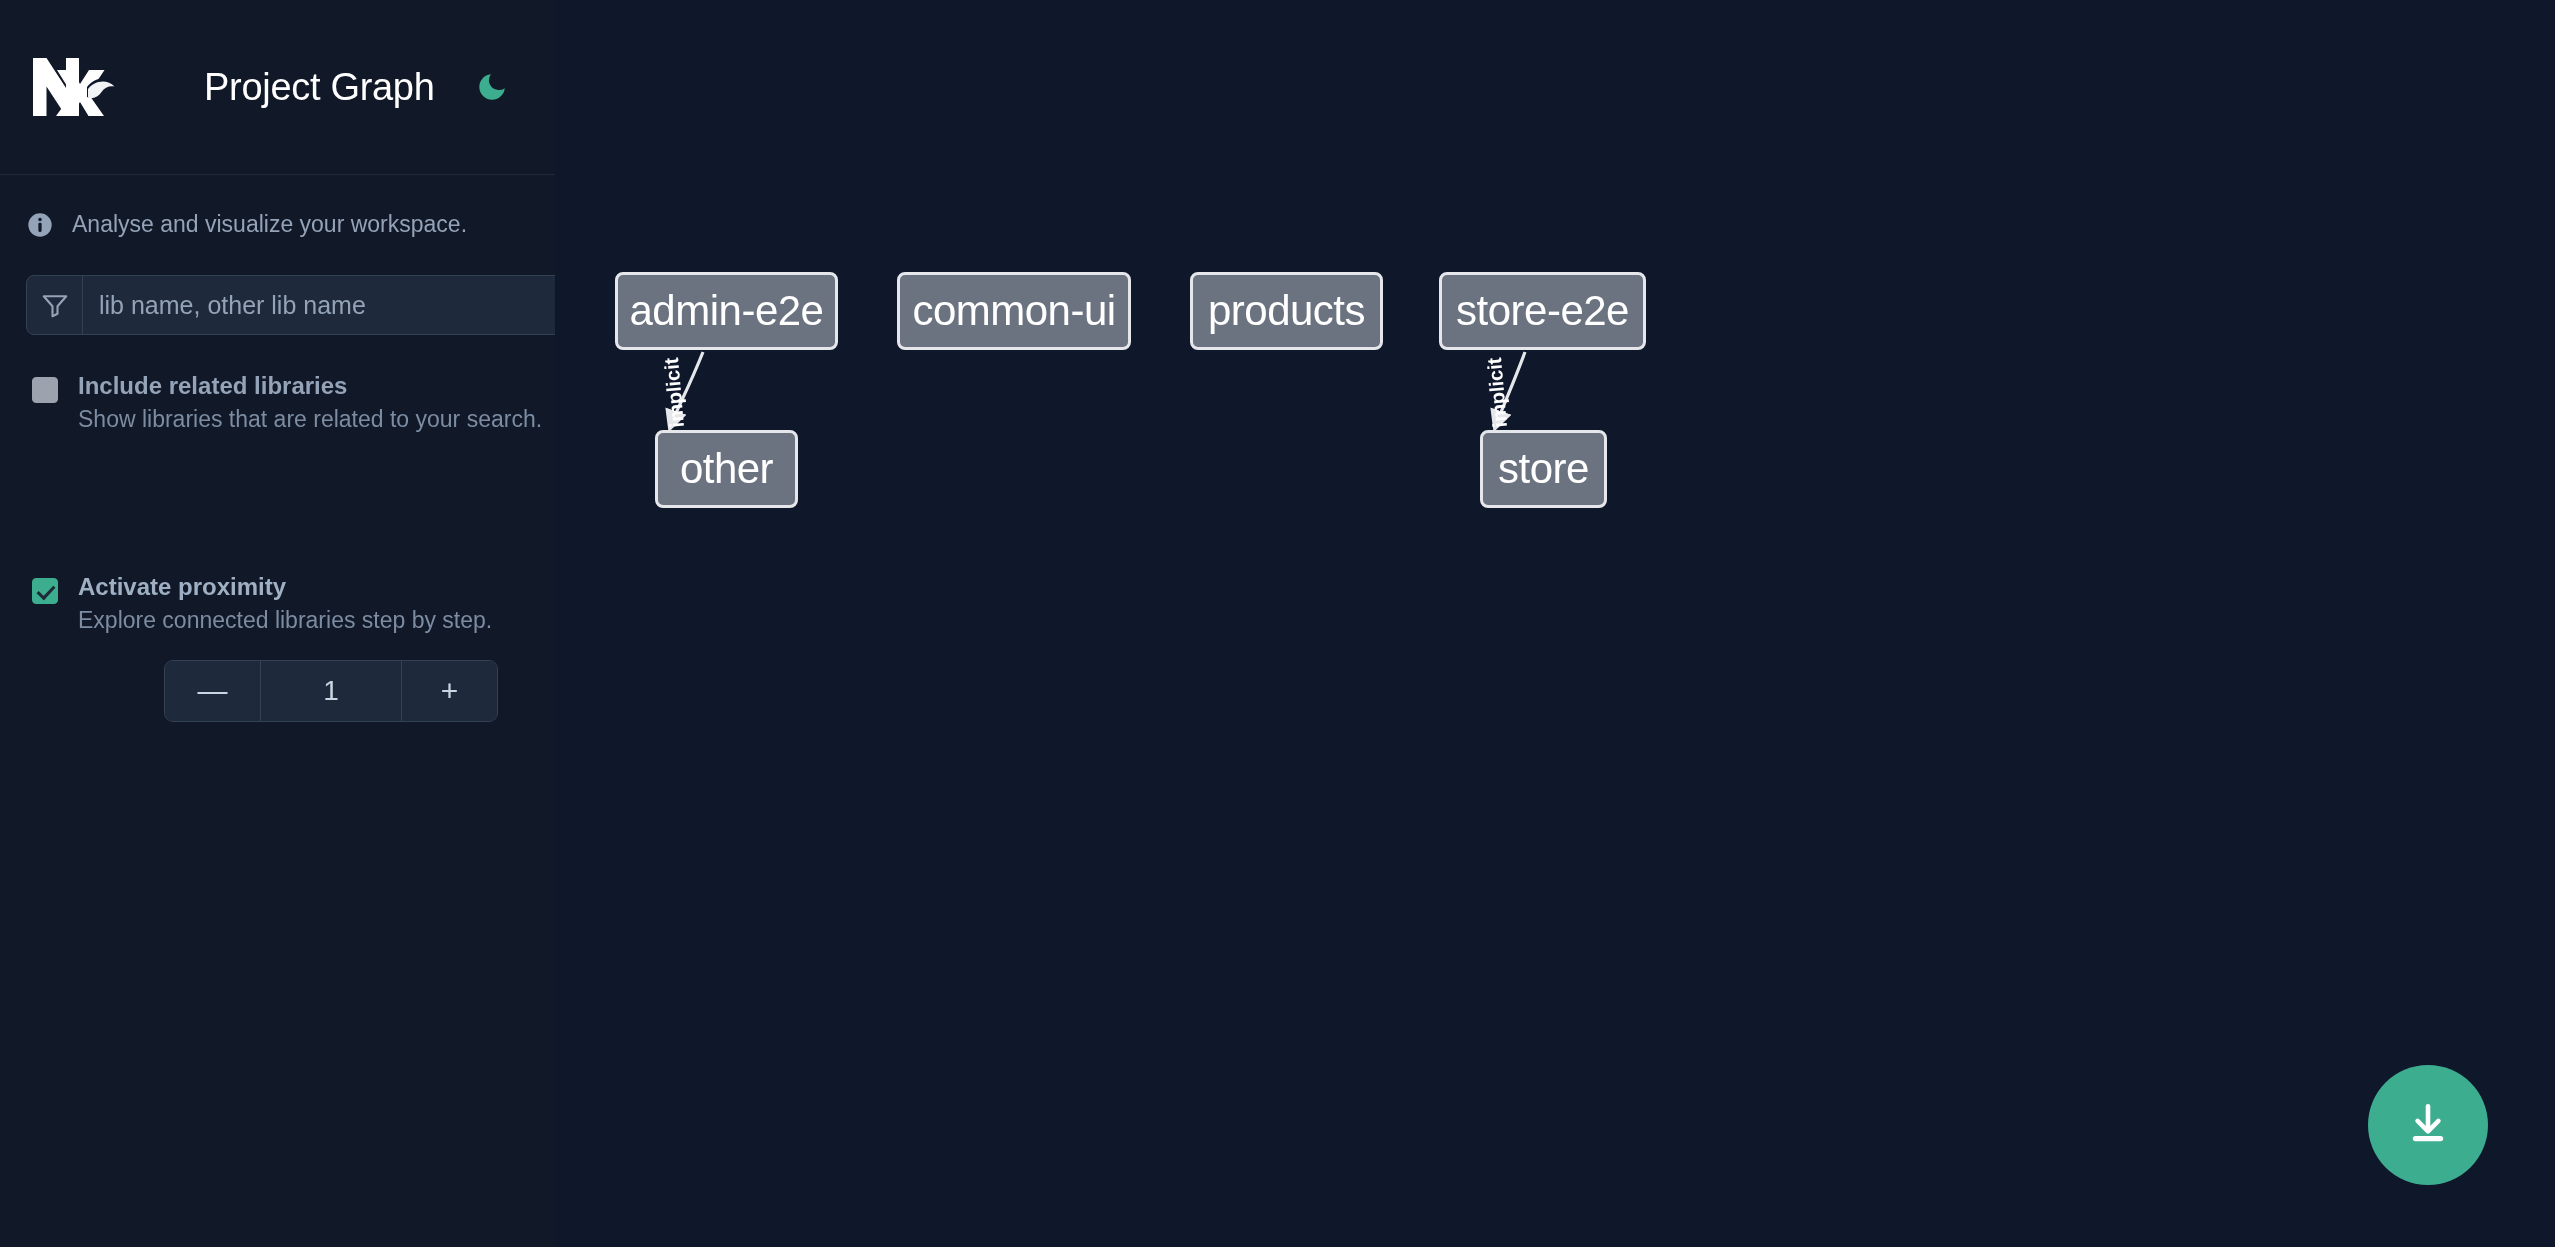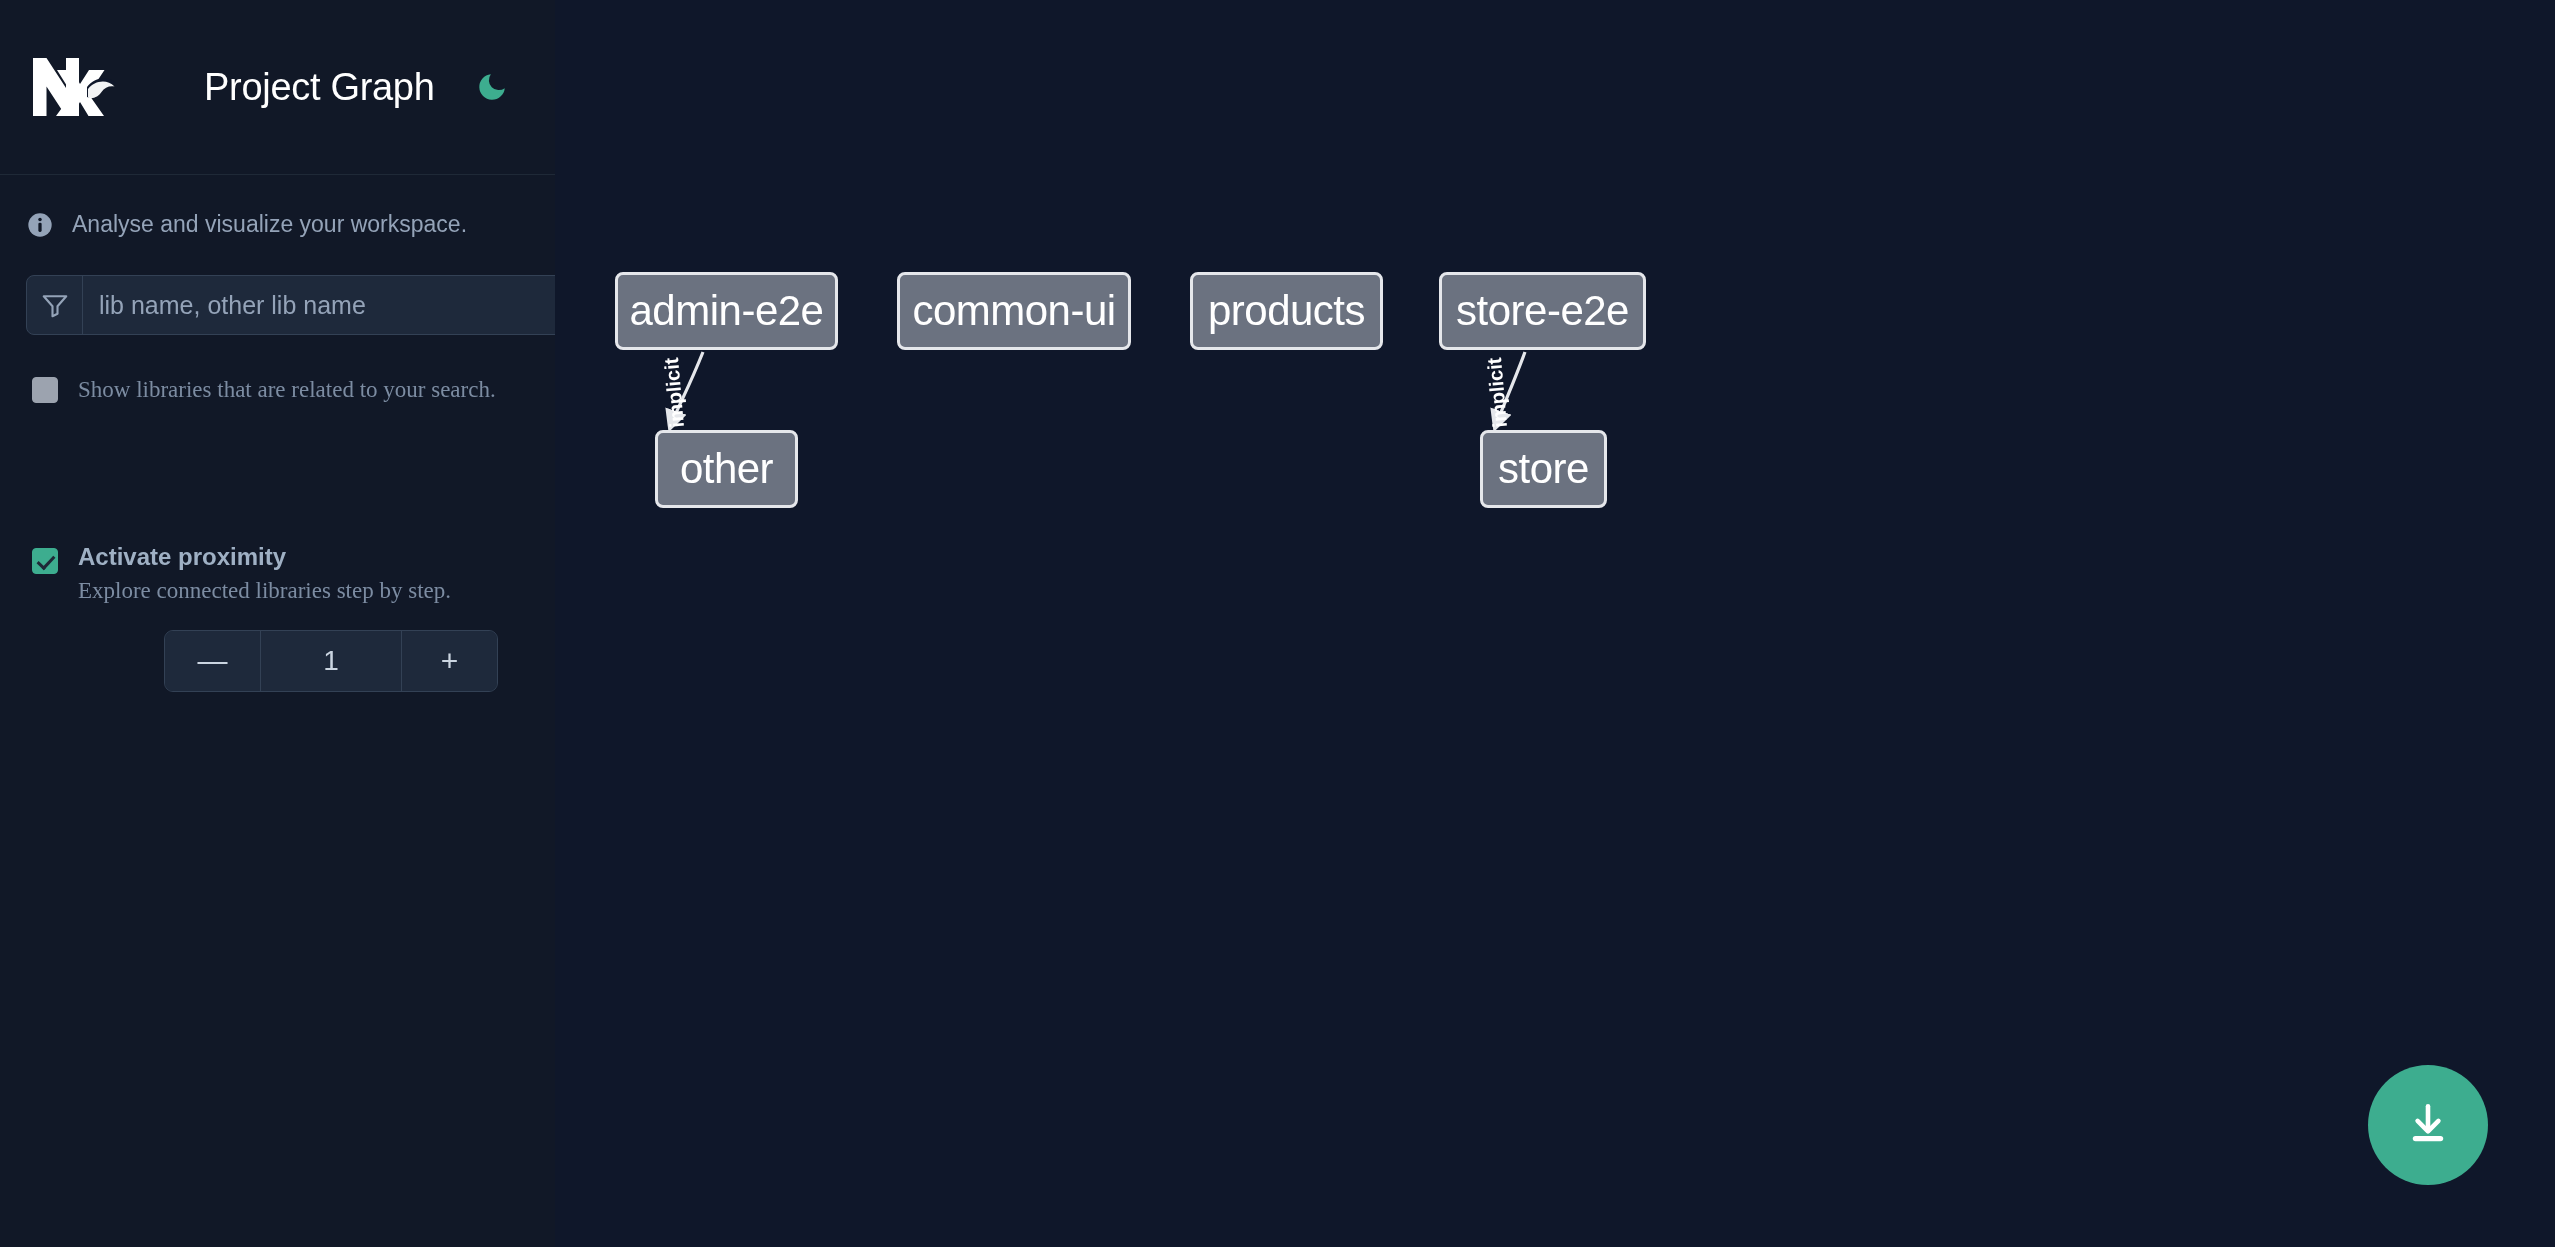--- a/index.html
+++ b/index.html
@@ -155,21 +155,20 @@
     font-weight: bold;
     color: #94A3B8;
     line-height: 1.25;
   }
   .check-label.bright { color: #9FB0C4; }
   .check-desc {
     font-size: 23px;
     color: #7C8CA2;
     line-height: 1.38;
     margin-top: 3px;
-    font-family: Liberation Serif, serif;
   }
 
   
   .btn-block {
     width: 100%;
     height: 62px;
     display: flex;
     align-items: center;
     background: #1E293B;
     border: 1px solid #334155;
@@ -332,20 +331,21 @@
             <svg viewBox="0 0 24 24" width="30" height="30" aria-hidden="true">
               <path d="M3 5h18l-7 8v6l-4 2v-8z" fill="none" stroke="#94A3B8" stroke-width="1.7" stroke-linejoin="round"></path>
             </svg>
           </div>
           <input class="filter-input" type="text" placeholder="lib name, other lib name" style="">
         </div>
 
         <div class="check-row">
           <div class="cbox disabled"></div>
           <div class="check-texts">
+            <div class="check-label">Include related libraries</div>
             <div class="check-desc">Show libraries that are related to your search.</div>
           </div>
         </div>
 
         <div class="spacer-36"></div>
 
 
         <div class="spacer-28"></div>
 
 

